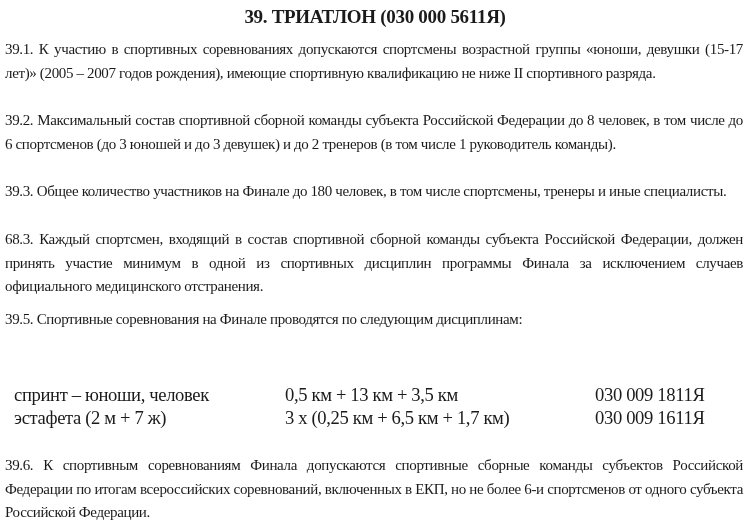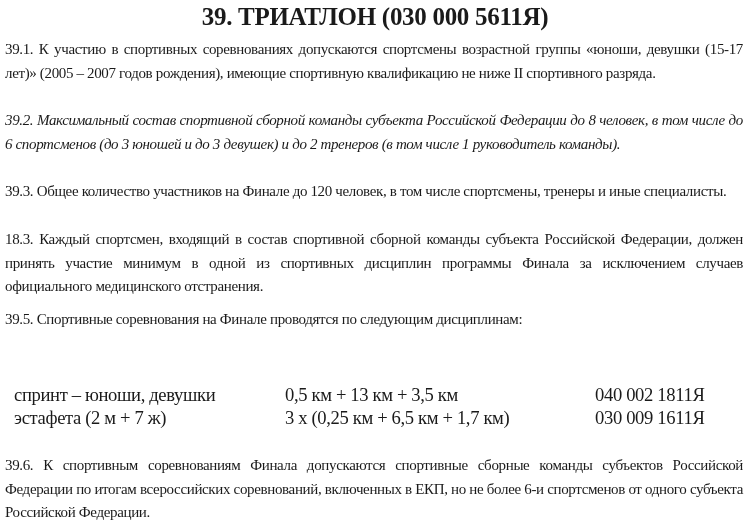--- a/index.html
+++ b/index.html
@@ -1,42 +1,42 @@
 <!DOCTYPE html>
 <html><head>
 <meta charset="utf-8">
 <style>
   html, body { margin:0; padding:0; background:#ffffff; }
   body { width:750px; height:529px; overflow:hidden; position:relative;
          font-family:"Liberation Serif", serif; color:#1a1a1a; }
   .title { position:absolute; top:4px; left:0; width:750px; text-align:center;
-           font-weight:bold; font-size:25px; line-height:26px; letter-spacing:-0.3px; }
+           font-weight:bold; font-size:19px; line-height:26px; letter-spacing:-0.3px; }
   .para { position:absolute; left:5px; width:738px; font-size:15px; line-height:23.6px;
           text-align:justify; text-align-last:left; letter-spacing:-0.35px; }
   .trow { position:absolute; left:0; width:750px; font-size:18.6px; line-height:23px; letter-spacing:-0.35px; }
   .trow span { position:absolute; top:0; white-space:nowrap; }
   .c1 { left:14px; } .c2 { left:285px; } .c3 { left:595px; }
 </style>
 </head>
 <body>
 
 <div>
   <div class="title">39. ТРИАТЛОН (030 000 5611Я)</div>
 
   <div class="para" style="top:38px;">39.1. К участию в спортивных соревнованиях допускаются спортсмены возрастной группы «юноши, девушки (15-17 лет)» (2005 – 2007 годов рождения), имеющие спортивную квалификацию не ниже II спортивного разряда.</div>
-  <div class="para" style="top:109px;font-style:italic;">39.2. Максимальный состав спортивной сборной команды субъекта Российской Федерации до 8 человек, в том числе до 6 спортсменов (до 3 юношей и до 3 девушек) и до 2 тренеров (в том числе 1 руководитель команды).</div>
-  <div class="para" style="top:180px;">39.3. Общее количество участников на Финале до 120 человек, в том числе спортсмены, тренеры и иные специалисты.</div>
-  <div class="para" style="top:228px;">18.3. Каждый спортсмен, входящий в состав спортивной сборной команды субъекта Российской Федерации, должен принять участие минимум в одной из спортивных дисциплин программы Финала за исключением случаев официального медицинского отстранения.</div>
+  <div class="para" style="top:109px;">39.2. Максимальный состав спортивной сборной команды субъекта Российской Федерации до 8 человек, в том числе до 6 спортсменов (до 3 юношей и до 3 девушек) и до 2 тренеров (в том числе 1 руководитель команды).</div>
+  <div class="para" style="top:180px;">39.3. Общее количество участников на Финале до 180 человек, в том числе спортсмены, тренеры и иные специалисты.</div>
+  <div class="para" style="top:228px;">68.3. Каждый спортсмен, входящий в состав спортивной сборной команды субъекта Российской Федерации, должен принять участие минимум в одной из спортивных дисциплин программы Финала за исключением случаев официального медицинского отстранения.</div>
   <div class="para" style="top:308px;">39.5. Спортивные соревнования на Финале проводятся по следующим дисциплинам:</div>
 
   <div>
     <div class="trow" style="top:383px;">
-      <span class="c1">спринт – юноши, девушки</span>
+      <span class="c1">спринт – юноши, человек</span>
       <span class="c2">0,5 км + 13 км + 3,5 км</span>
-      <span class="c3">040 002 1811Я</span>
+      <span class="c3">030 009 1811Я</span>
     </div>
     <div class="trow" style="top:406px;">
       <span class="c1">эстафета (2 м + 7 ж)</span>
       <span class="c2">3 х (0,25 км + 6,5 км + 1,7 км)</span>
       <span class="c3">030 009 1611Я</span>
     </div>
   </div>
 
   <div class="para" style="top:454px;">39.6. К спортивным соревнованиям Финала допускаются спортивные сборные команды субъектов Российской Федерации по итогам всероссийских соревнований, включенных в ЕКП, но не более 6-и спортсменов от одного субъекта Российской Федерации.</div>
 </div>

